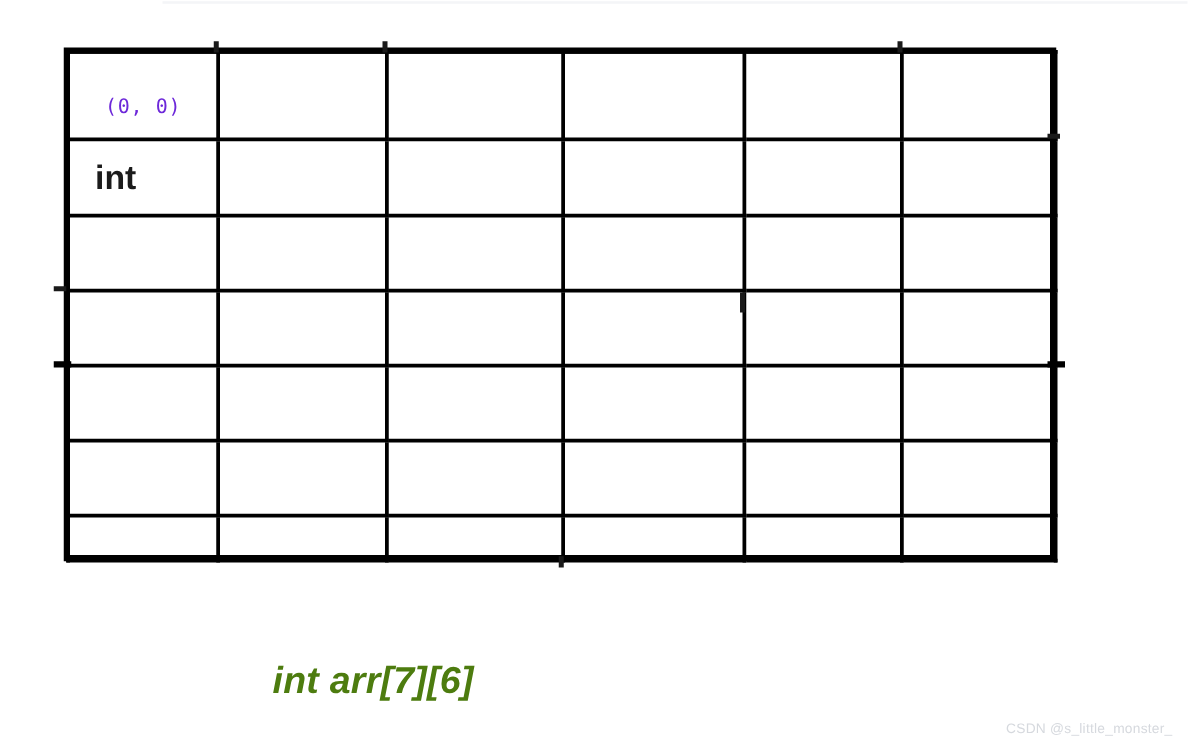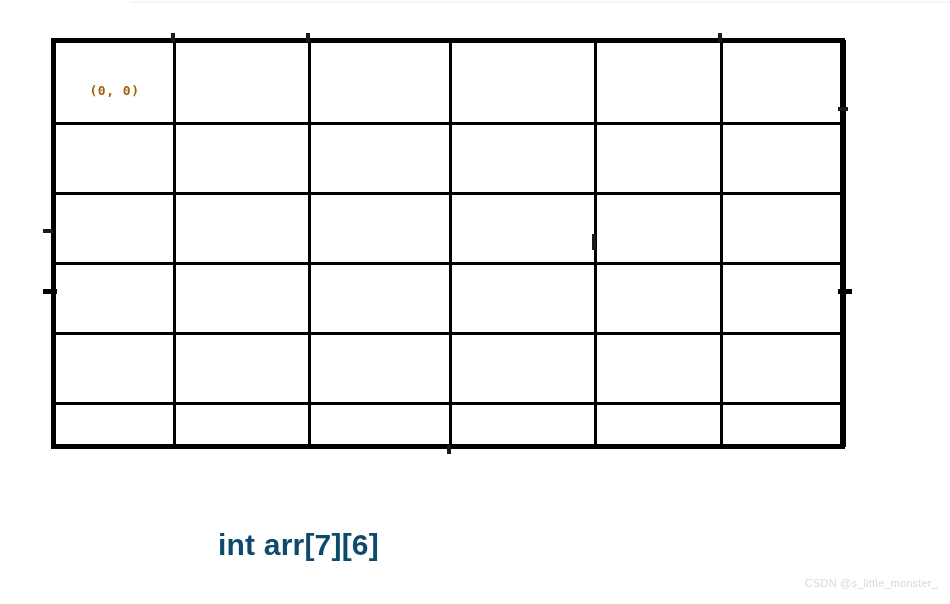--- a/index.html
+++ b/index.html
@@ -76,23 +76,23 @@
   tr.r1 { height: 61px; }
   tr.r2 { height: 60px; }
   tr.r3 { height: 60px; }
   tr.r4 { height: 60px; }
   tr.r5 { height: 60px; }
   tr.r6 { height: 36px; }
 
   .cell-origin-label {
     display: block;
     font-family: "DejaVu Sans Mono", "Liberation Mono", monospace;
-    font-size: 13px;
-    font-weight: 700;
-    color: #a16207;
+    font-size: 16px;
+    font-weight: 400;
+    color: #6d28d9;
     letter-spacing: 0.5px;
     padding-top: 16px;
   }
   .cell-type-label {
     display: block;
     font-family: "Liberation Sans", sans-serif;
     font-size: 27px;
     font-weight: 700;
     color: #1b1b1b;
     text-align: left;
@@ -115,23 +115,24 @@
   }
 
   
   .caption {
     position: absolute;
     left: 218px;
     top: 528px;
     font-family: "Liberation Sans", sans-serif;
     font-size: 30px;
     font-weight: 700;
-    color: #0c4a6e;
+    color: #4d7c0f;
     letter-spacing: 0.2px;
     white-space: nowrap;
+    font-style: italic;
   }
 
   
   .watermark {
     position: absolute;
     right: 12px;
     top: 577px;
     font-family: "Liberation Sans", sans-serif;
     font-size: 11px;
     color: #d6d9de;
@@ -159,20 +160,30 @@
       <tr class="r0">
         <td>
           <span class="cell-origin-label">(0, 0)</span>
         </td>
         <td></td>
         <td></td>
         <td></td>
         <td></td>
         <td></td>
       </tr>
+      <tr class="r1">
+        <td>
+          <span class="cell-type-label">int</span>
+        </td>
+        <td></td>
+        <td></td>
+        <td></td>
+        <td></td>
+        <td></td>
+      </tr>
       <tr class="r2">
         <td></td>
         <td></td>
         <td></td>
         <td></td>
         <td></td>
         <td></td>
       </tr>
       <tr class="r3">
         <td></td>

